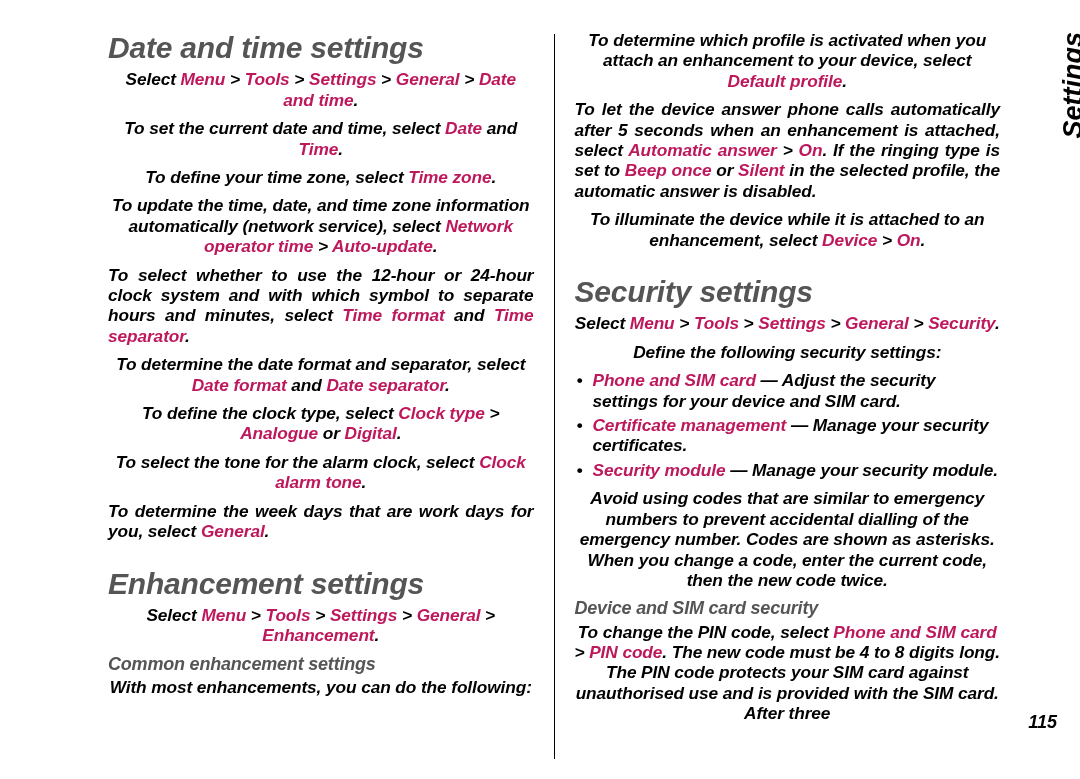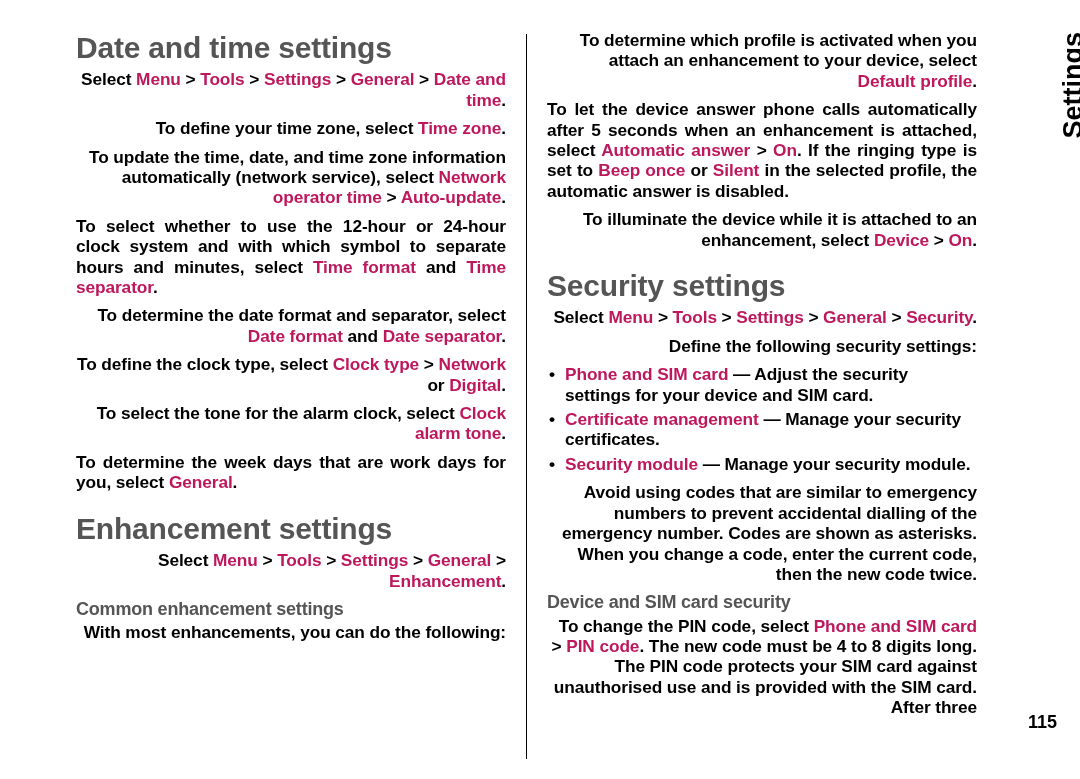--- a/index.html
+++ b/index.html
@@ -7,23 +7,24 @@
     width: 1080px;
     height: 779px;
     background: #fff;
     font-family: Arial, Helvetica, sans-serif;
     color: #000;
     position: relative;
     overflow: hidden;
   }
   .page {
     display: flex;
-    padding: 30px 80px 18px 76px;
+    padding: 30px 80px 18px 108px;
     height: 100%;
     position: relative;
+    font-style: italic;
   }
   .col {
     width: 450px;
     font-size: 17.3px;
     line-height: 1.18;
     font-weight: bold;
     letter-spacing: -0.1px;
   }
   .col-left { padding-right: 20px; }
   .col-right { padding-left: 20px; }
@@ -31,35 +32,35 @@
     width: 1px;
     background: #000;
     margin-top: 4px;
     margin-bottom: 2px;
   }
   h1 {
     font-size: 30px;
     font-weight: bold;
     color: #555;
     margin-bottom: 4px;
-    margin-top: 18px;
+    margin-top: 24px;
     letter-spacing: -0.2px;
   }
   h1:first-child { margin-top: 0; }
   h2 {
     font-size: 18px;
     font-weight: bold;
     color: #555;
     margin-top: 6px;
     margin-bottom: 2px;
     letter-spacing: -0.2px;
   }
   .p {
     margin-bottom: 8px;
-    text-align: right;
+    text-align: center;
   }
   .p:last-child { margin-bottom: 0; }
   .link { color: #be185d; }
   ul { list-style: none; margin-bottom: 8px; }
   ul li {
     padding-left: 18px;
     position: relative;
     margin-bottom: 4px;
   }
   ul li::before {
@@ -92,33 +93,36 @@
 <body>
 
 <div class="page">
 
   <div class="col col-left">
     <h1>Date and time settings</h1>
     <div class="p">
       <span>Select </span><span class="link">Menu</span><span> &gt; </span><span class="link">Tools</span><span> &gt; </span><span class="link">Settings</span><span> &gt; </span><span class="link">General</span><span> &gt; </span><span class="link">Date and time</span><span>.</span>
     </div>
     <div class="p">
+      <span>To set the current date and time, select </span><span class="link">Date</span><span> and </span><span class="link">Time</span><span>.</span>
+    </div>
+    <div class="p">
       <span>To define your time zone, select </span><span class="link">Time zone</span><span>.</span>
     </div>
     <div class="p">
       <span>To update the time, date, and time zone information automatically (network service), select </span><span class="link">Network operator time</span><span> &gt; </span><span class="link">Auto-update</span><span>.</span>
     </div>
     <div class="p justify">
       <span>To select whether to use the 12-hour or 24-hour clock system and with which symbol to separate hours and minutes, select </span><span class="link">Time format</span><span> and </span><span class="link">Time separator</span><span>.</span>
     </div>
     <div class="p">
       <span>To determine the date format and separator, select </span><span class="link">Date format</span><span> and </span><span class="link">Date separator</span><span>.</span>
     </div>
     <div class="p">
-      <span>To define the clock type, select </span><span class="link">Clock type</span><span> &gt; </span><span class="link">Network</span><span> or </span><span class="link">Digital</span><span>.</span>
+      <span>To define the clock type, select </span><span class="link">Clock type</span><span> &gt; </span><span class="link">Analogue</span><span> or </span><span class="link">Digital</span><span>.</span>
     </div>
     <div class="p">
       <span>To select the tone for the alarm clock, select </span><span class="link">Clock alarm tone</span><span>.</span>
     </div>
     <div class="p justify">
       <span>To determine the week days that are work days for you, select </span><span class="link">General</span><span>.</span>
     </div>
 
     <h1>Enhancement settings</h1>
     <div class="p">

